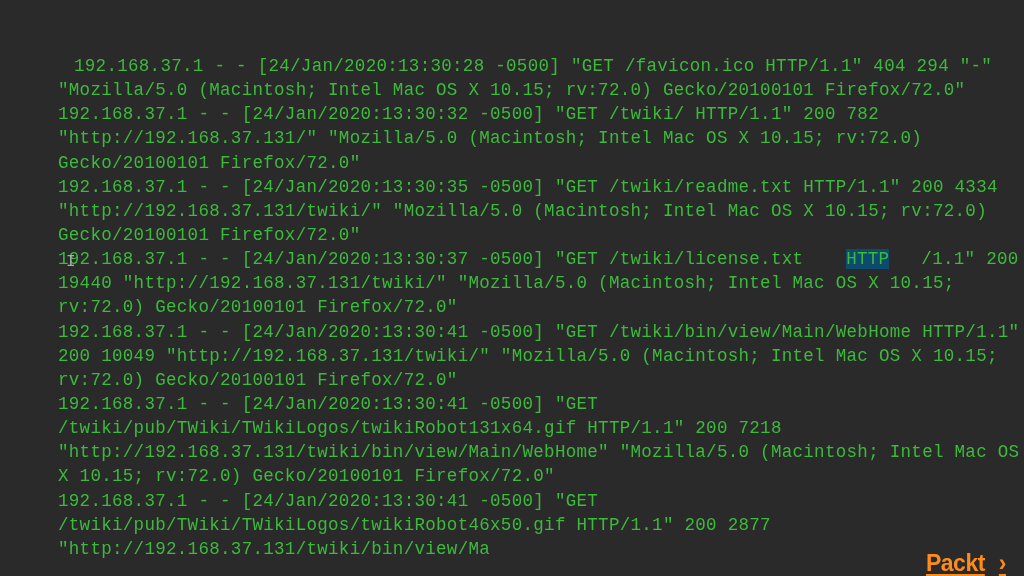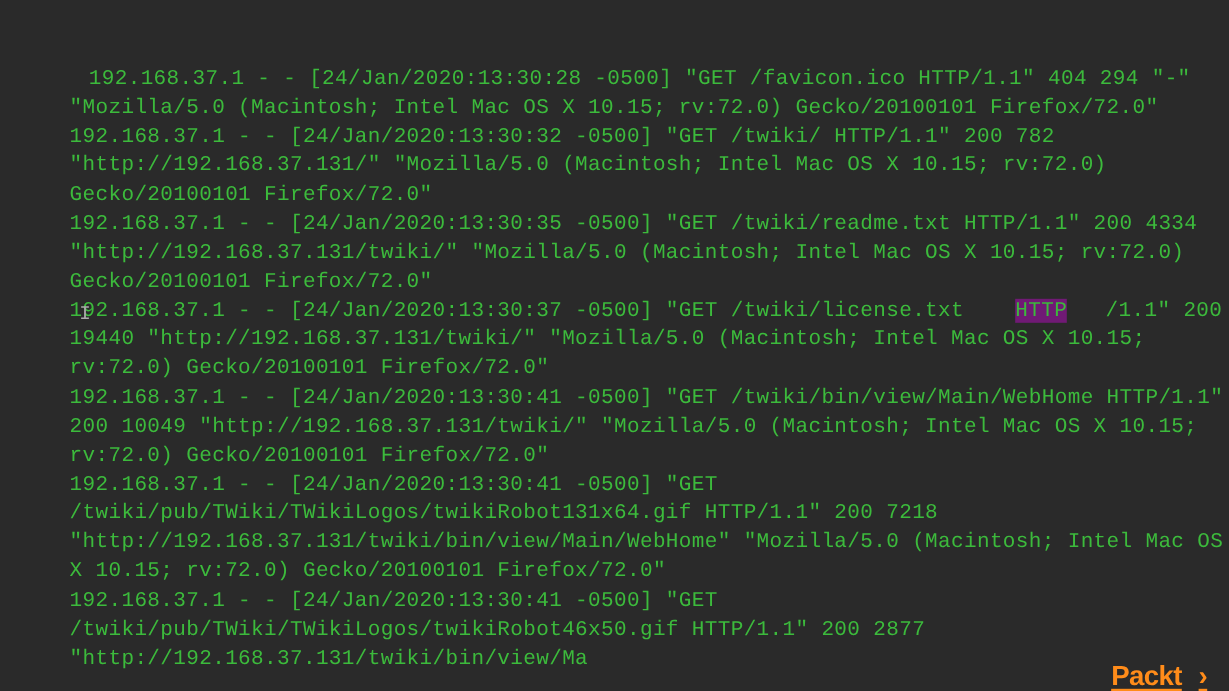--- a/index.html
+++ b/index.html
@@ -20,21 +20,21 @@
       padding: 6px 10px;
       letter-spacing: 0.3px;
     }
     pre {
       white-space: pre-wrap;
       word-wrap: break-word;
       font-family: inherit;
       font-size: inherit;
     }
     .highlight {
-      background-color: #701a75;
+      background-color: #0c4a6e;
       color: #3cba3c;
     }
     .prompt {
       color: #3cba3c;
     }
     .cursor-block {
       display: inline-block;
       width: 10px;
       height: 17px;
       background-color: #aaa;

